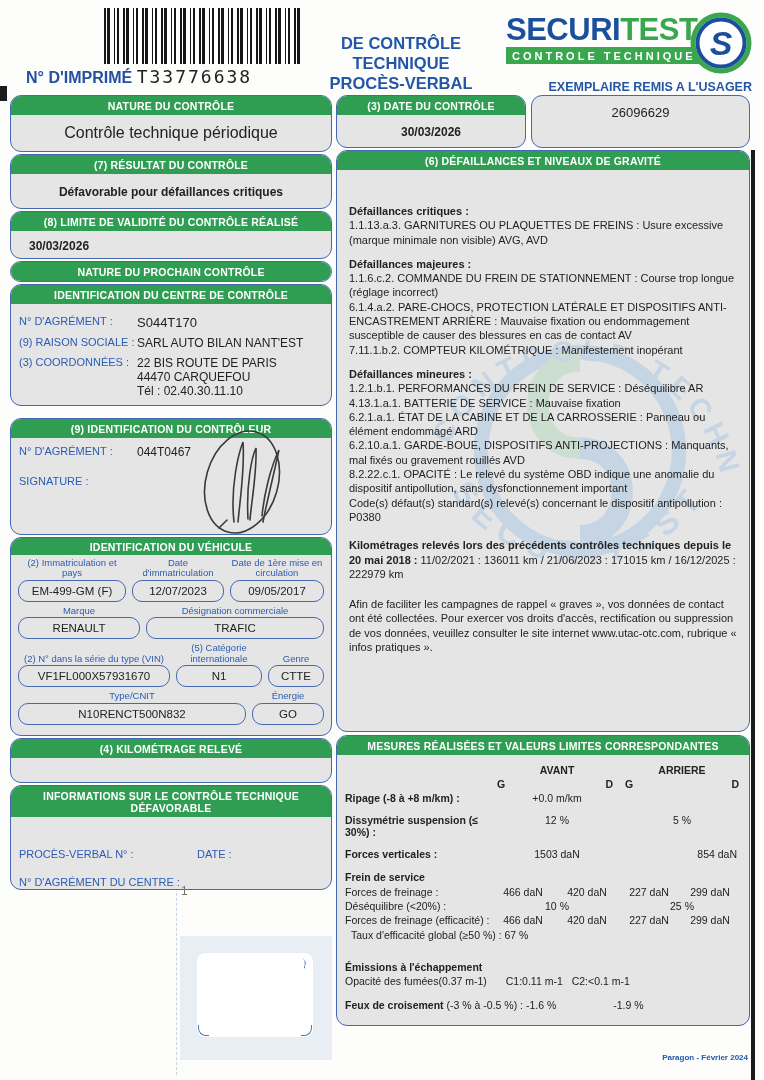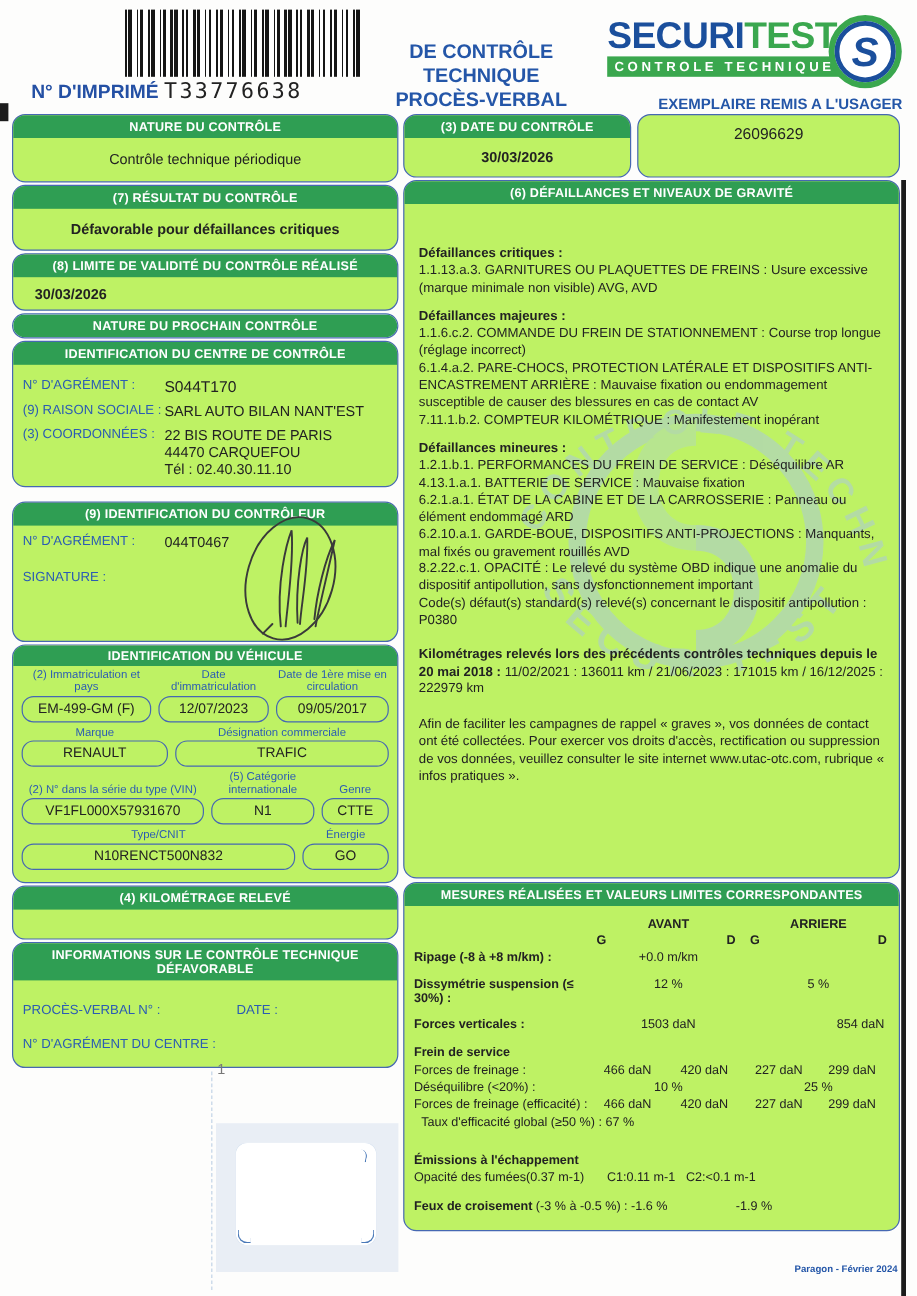--- a/index.html
+++ b/index.html
@@ -22,21 +22,21 @@
     font-size:11px;letter-spacing:3px;padding:3px 6px 2px 6px;}
   .brand-circle{position:absolute;right:0px;top:-2px;}
   .copy-label{position:absolute;left:470px;top:80px;width:282px;text-align:right;
     color:#2456a8;font-weight:bold;font-size:12.5px;}
   .edge-chip{position:absolute;left:0;top:86px;width:7px;height:15px;background:#1c1c1c;}
   .right-edge{position:absolute;left:751px;top:150px;width:4px;height:930px;background:#1b1b1b;}
 
   
   .col-left{position:absolute;left:10px;top:95px;width:322px;display:flex;flex-direction:column;}
   .col-right{position:absolute;left:336px;top:95px;width:414px;}
-  .sect{border:1.5px solid #4668b2;border-radius:11px;background:#bef264;overflow:hidden;margin-bottom:2px;}
+  .sect{border:1.5px solid #4668b2;border-radius:11px;background:#e5e5e5;overflow:hidden;margin-bottom:2px;}
   .sect-head{background:#2f9e53;color:#fff;font-weight:bold;font-size:10.5px;
     text-align:center;padding:4px 2px 3px 2px;letter-spacing:0.2px;}
   .sect-body{padding:5px 8px;}
   .center{text-align:center;}
   .val{color:#222;font-size:12px;}
   .val-b{color:#222;font-size:12px;font-weight:bold;}
   .blbl{color:#2b5cb3;font-size:11px;font-weight:normal;}
 
   .field-row{display:flex;margin:6px 0;}
   .field-row .blbl{width:118px;flex:none;}
@@ -117,21 +117,21 @@
     </div>
   </div>
   <div class="copy-label">EXEMPLAIRE REMIS A L'USAGER</div>
   <div class="right-edge"></div>
 
   <div class="col-left">
 
     <div class="sect">
       <div class="sect-head">NATURE DU CONTRÔLE</div>
       <div class="sect-body center" style="padding:9px 4px;">
-        <span class="val" style="font-size:12px;">Contrôle technique périodique</span>
+        <span class="val" style="font-size:16px;">Contrôle technique périodique</span>
       </div>
     </div>
 
     <div class="sect">
       <div class="sect-head">(7) RÉSULTAT DU CONTRÔLE</div>
       <div class="sect-body center" style="padding:8px 4px;">
         <span class="val-b">Défavorable pour défaillances critiques</span>
       </div>
     </div>
 
@@ -249,21 +249,21 @@
     <div class="sect">
       <div class="sect-head">(4) KILOMÉTRAGE RELEVÉ</div>
       <div class="sect-body" style="height:14px;">
         <span class="val"></span>
       </div>
     </div>
 
     <div class="sect">
       <div class="sect-head">INFORMATIONS SUR LE CONTRÔLE TECHNIQUE DÉFAVORABLE</div>
       <div class="sect-body" style="height:62px;">
-        <div style="display:flex;margin-top:14px;">
+        <div style="display:flex;margin-top:26px;">
           <span class="blbl" style="width:178px;">PROCÈS-VERBAL N° :</span>
           <span class="blbl">DATE :</span>
         </div>
         <div style="margin-top:12px;">
           <span class="blbl">N° D'AGRÉMENT DU CENTRE :</span>
         </div>
       </div>
     </div>
   </div>
 

